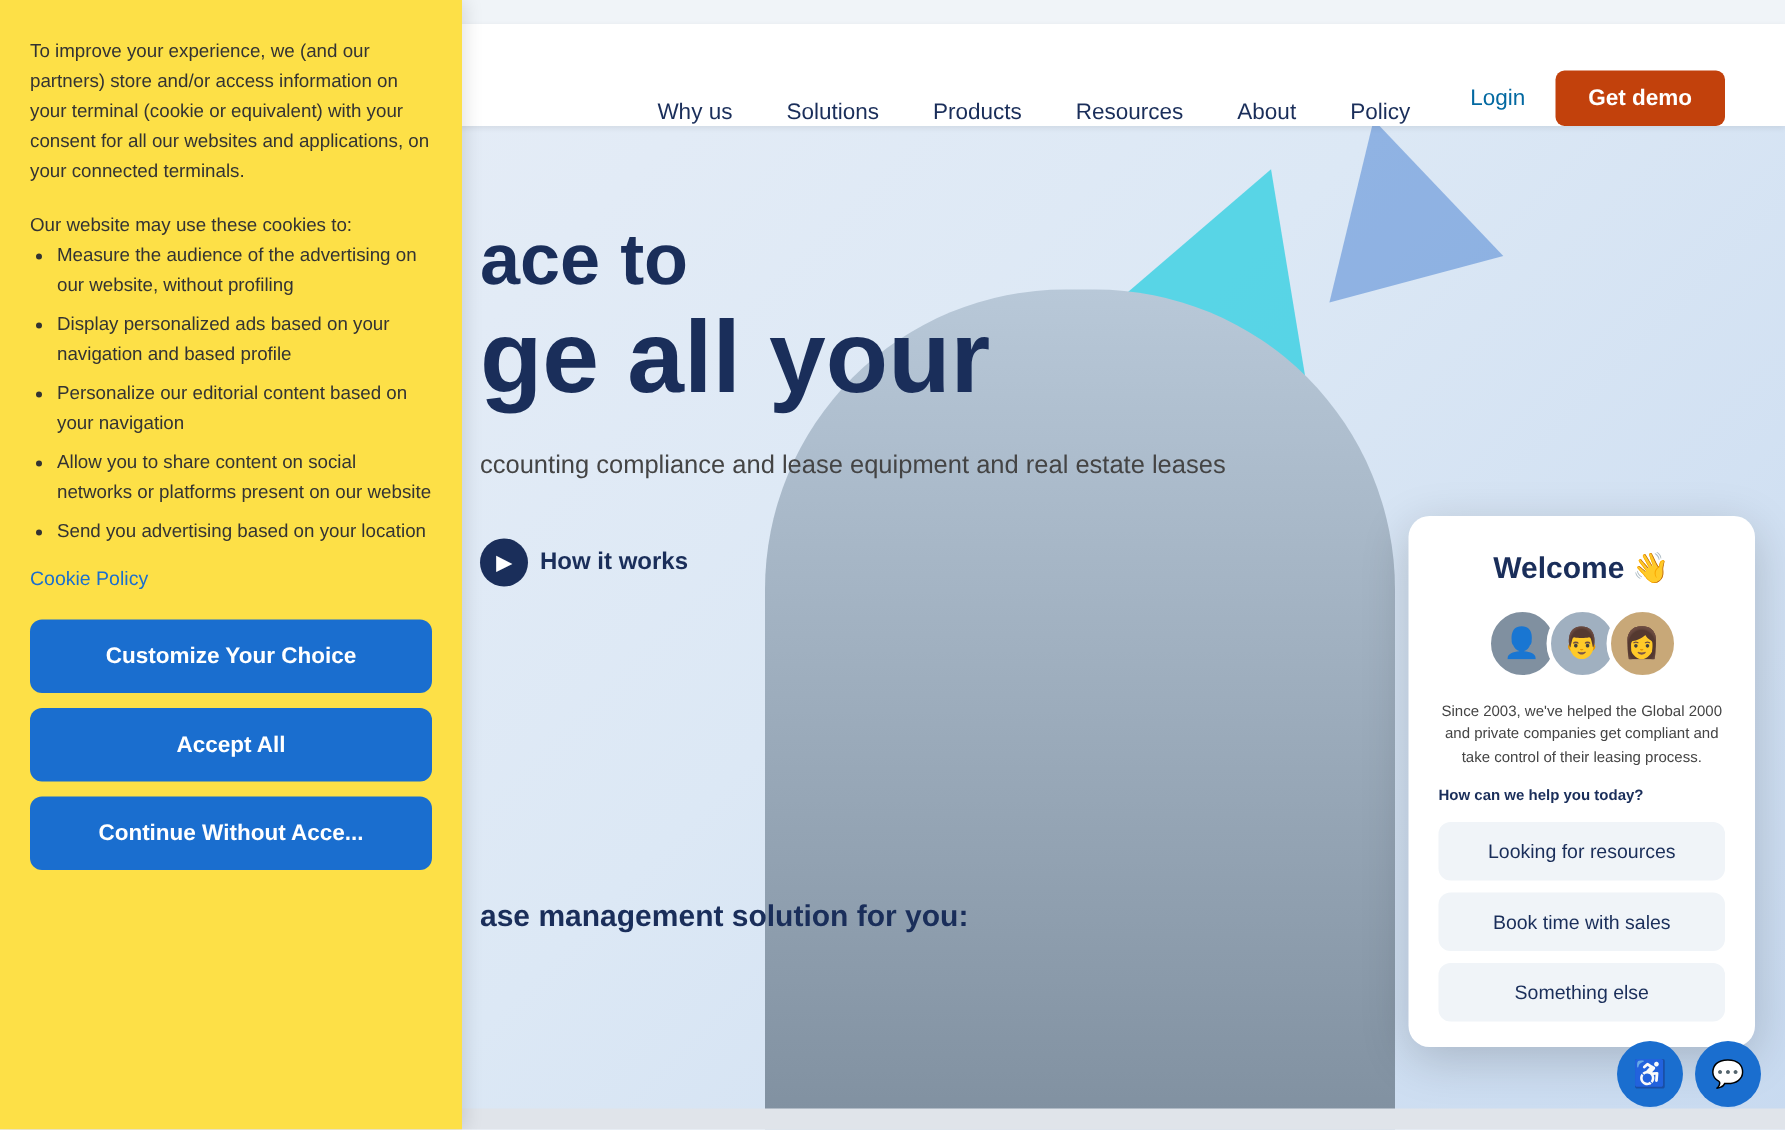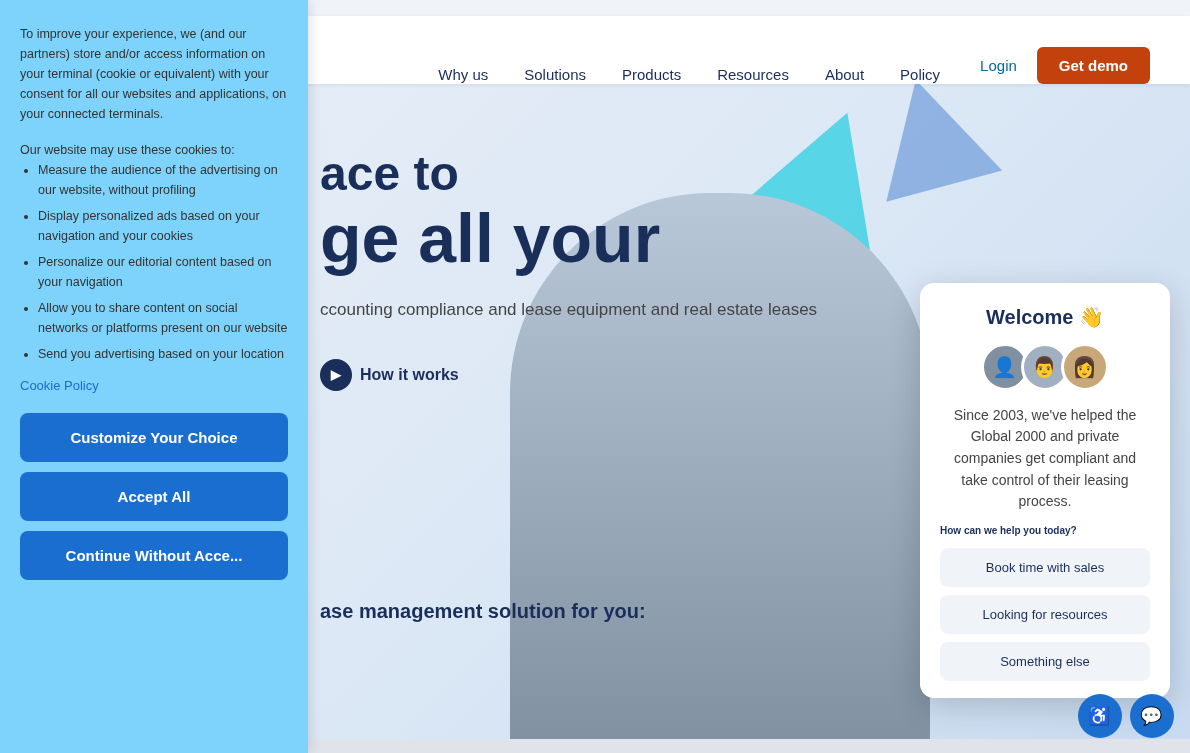--- a/index.html
+++ b/index.html
@@ -168,21 +168,21 @@
       border-radius: 200px 200px 0 0;
       overflow: hidden;
     }
 
     
     .cookie-panel {
       position: absolute;
       top: 0;
       left: 0;
       width: 308px;
-      background: #7dd3fc;
+      background: #fde047;
       z-index: 100;
       padding: 24px 20px 20px 20px;
       height: 753px;
       overflow-y: auto;
       box-shadow: 2px 0 12px rgba(0,0,0,0.12);
       display: flex;
       flex-direction: column;
       gap: 0;
     }
     .cookie-body-text {
@@ -246,21 +246,21 @@
       font-size: 15px;
       font-weight: 700;
       cursor: pointer;
     }
 
     
     .chat-widget {
       position: absolute;
       right: 20px;
       bottom: 55px;
-      width: 250px;
+      width: 231px;
       background: #fff;
       border-radius: 14px;
       box-shadow: 0 8px 32px rgba(0,0,0,0.18);
       z-index: 200;
       padding: 22px 20px 16px 20px;
     }
     .chat-welcome {
       font-size: 20px;
       font-weight: 700;
       color: #1a2e5a;
@@ -283,21 +283,21 @@
       background: #c0c8d8;
       display: flex;
       align-items: center;
       justify-content: center;
       font-size: 20px;
     }
     .avatar-circle:first-child { margin-left: 0; background: #8090a0; }
     .avatar-circle:nth-child(2) { background: #a0b0c0; }
     .avatar-circle:nth-child(3) { background: #c8a878; }
     .chat-desc {
-      font-size: 14px;
+      font-size: 10px;
       color: #444;
       text-align: center;
       line-height: 1.55;
       margin-bottom: 12px;
     }
     .chat-question {
       font-size: 10px;
       font-weight: 700;
       color: #1a2e5a;
       text-align: left;
@@ -397,43 +397,43 @@
   </div>
   <div class="hero-bottom-text">ase management solution for you:</div>
 </div>
 
 <div class="cookie-panel">
   <p class="cookie-body-text">To improve your experience, we (and our partners) store and/or access information on your terminal (cookie or equivalent) with your consent for all our websites and applications, on your connected terminals.</p>
   <div class="cookie-list-text">
     <span>Our website may use these cookies to:</span>
     <ul>
       <li>Measure the audience of the advertising on our website, without profiling</li>
-      <li>Display personalized ads based on your navigation and your cookies</li>
+      <li>Display personalized ads based on your navigation and based profile</li>
       <li>Personalize our editorial content based on your navigation</li>
       <li>Allow you to share content on social networks or platforms present on our website</li>
       <li>Send you advertising based on your location</li>
     </ul>
   </div>
   <a href="#" class="cookie-policy-link">Cookie Policy</a>
   <button class="btn-customize">Customize Your Choice</button>
   <button class="btn-accept">Accept All</button>
   <button class="btn-continue">Continue Without Acce...</button>
 </div>
 
 <div class="chat-widget">
   <div class="chat-welcome">Welcome 👋</div>
   <div class="chat-avatars">
     <div class="avatar-circle">👤</div>
     <div class="avatar-circle">👨</div>
     <div class="avatar-circle">👩</div>
   </div>
   <p class="chat-desc">Since 2003, we've helped the Global 2000 and private companies get compliant and take control of their leasing process.</p>
   <p class="chat-question">How can we help you today?</p>
+  <button class="chat-option">Looking for resources</button>
   <button class="chat-option">Book time with sales</button>
-  <button class="chat-option">Looking for resources</button>
   <button class="chat-option">Something else</button>
 </div>
 
 <div class="scrollbar-bottom">
   <div class="scrollbar-thumb"></div>
 </div>
 
 <div class="bottom-icons">
   <button class="bottom-icon-btn">
     <span>♿</span>

